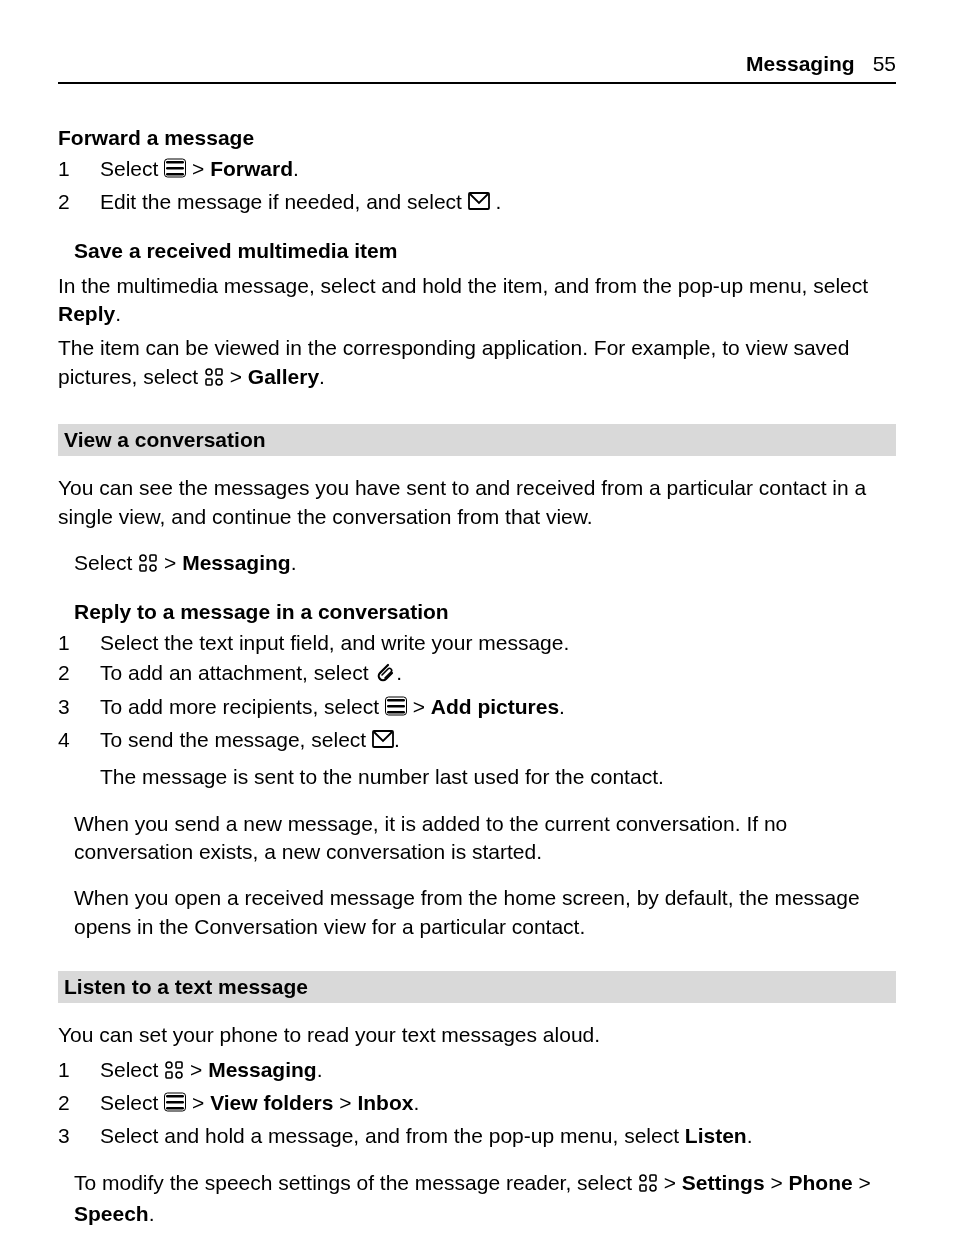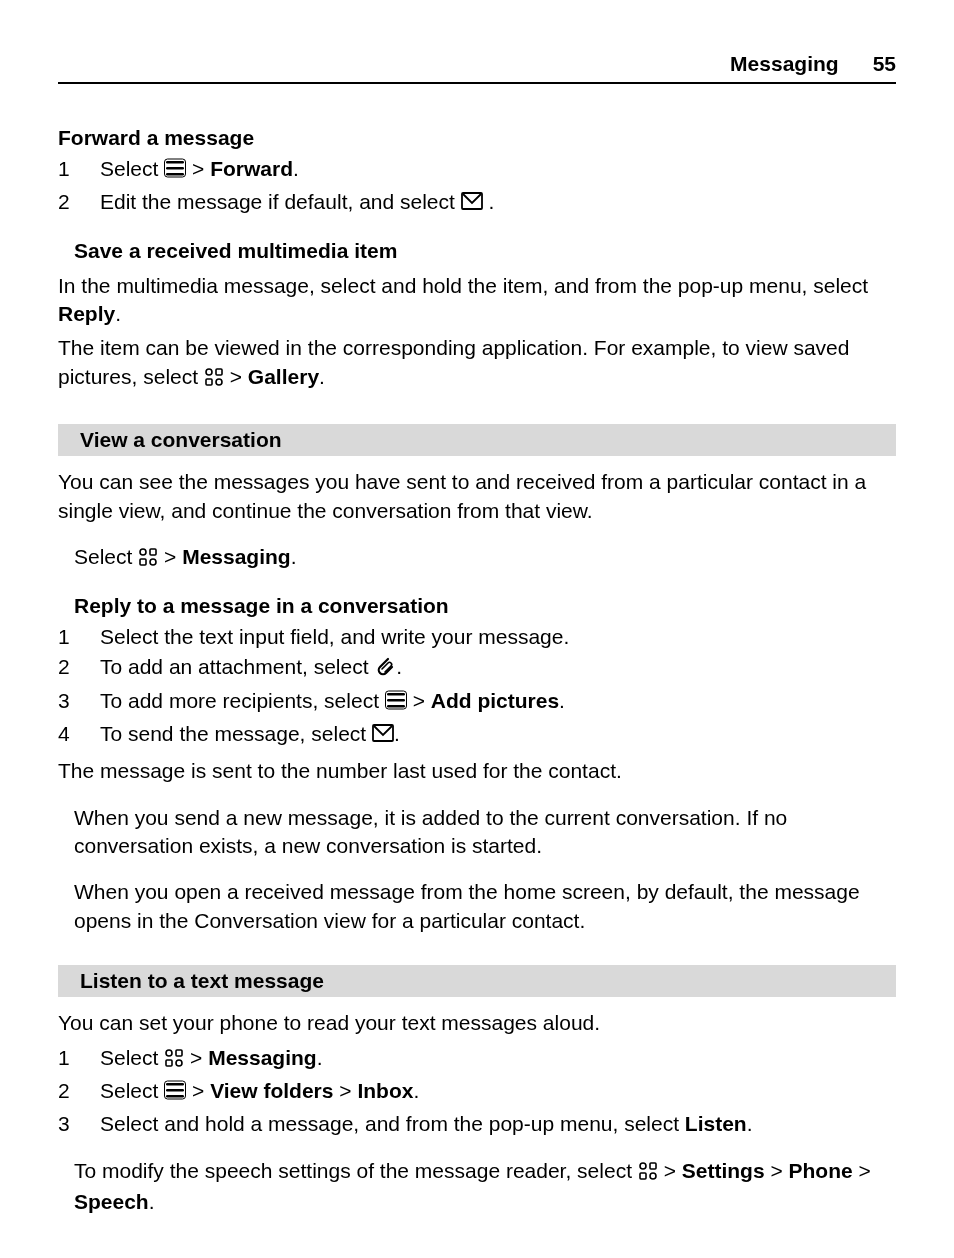--- a/index.html
+++ b/index.html
@@ -19,53 +19,53 @@
     justify-content: flex-end;
     border-bottom: 2.5px solid #000;
     padding-bottom: 4px;
     margin-bottom: 40px;
   }
   .header .title {
     font-weight: bold;
     margin-right: 18px;
   }
   .header .pagenum {
-    font-weight: bold;
-    margin-left: 16px;
+    font-weight: normal;
   }
   .subhead {
     font-weight: bold;
     margin-top: 2px;
   }
   .section-bar {
     background: #d9d9d9;
     font-weight: bold;
-    padding: 2px 22px;
+    padding: 2px 6px;
     margin-top: 30px;
-    margin-bottom: 12px;
+    margin-bottom: 18px;
   }
   ol.numlist {
     list-style: none;
     padding: 0;
     margin: 2px 0 6px 0;
   }
   ol.numlist li {
     display: flex;
     align-items: flex-start;
     margin-bottom: 2px;
   }
   ol.numlist li .num {
     display: inline-block;
     width: 42px;
     flex-shrink: 0;
   }
   ol.numlist li .body {
     flex: 1;
   }
   .indented {
+    margin-left: 42px;
   }
   p {
     margin: 6px 0;
   }
   .gap {
     margin-top: 18px;
     margin-left: 16px;
   }
   .icon {
     display: inline-block;
@@ -114,21 +114,21 @@
       <span class="num">1</span>
       <span class="body">
         <span>Select </span><span class="icon"><svg width="22" height="22">
               <use href="#ico-menu"></use>
             </svg></span><span> &gt; </span><b>Forward</b><span>.</span>
       </span>
     </li>
     <li>
       <span class="num">2</span>
       <span class="body">
-        <span>Edit the message if default, and select </span><span class="icon"><svg width="22" height="22">
+        <span>Edit the message if needed, and select </span><span class="icon"><svg width="22" height="22">
               <use href="#ico-send"></use>
             </svg></span><span> .</span>
       </span>
     </li>
   </ol>
 
   <div class="subhead gap">Save a received multimedia item</div>
   <p>
     <span>In the multimedia message, select and hold the item, and from the pop-up menu, select </span><b>Reply</b><span>.</span>
   </p>

